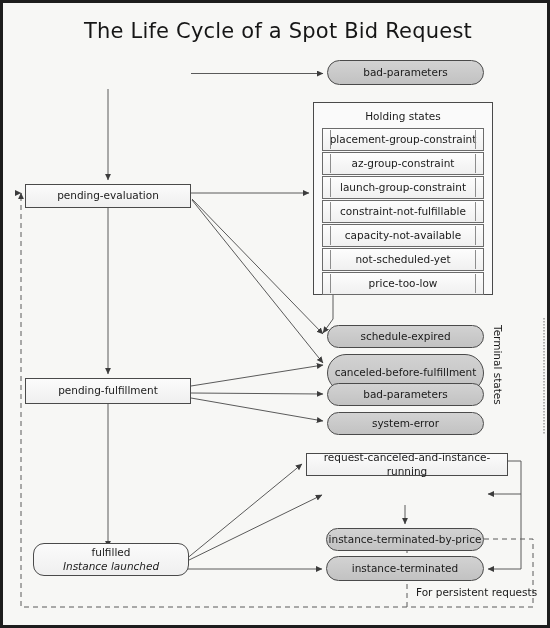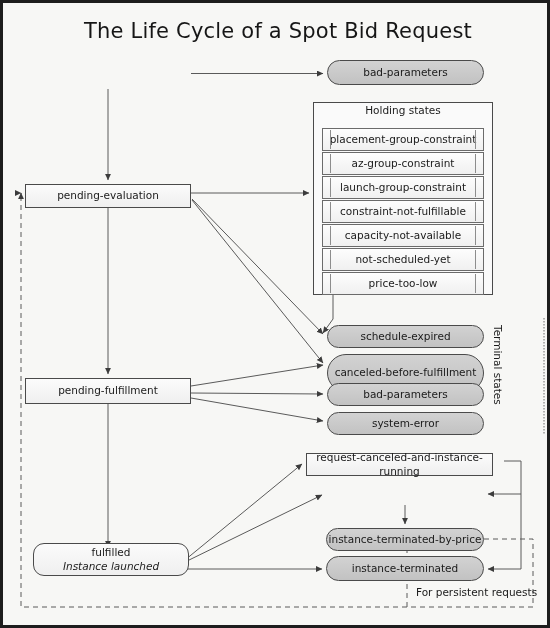--- a/index.html
+++ b/index.html
@@ -127,21 +127,21 @@
   </svg>
 
   <div id="canvas">
 
 
     <div class="node pill" style="left:324px;top:57px;width:157px;height:25px;">
       <div>bad-parameters</div>
     </div>
 
     <div id="holding-box" style="left:310px;top:99px;width:180px;height:193px;">
-      <div id="holding-title" style="left:0;top:1px;">Holding states</div>
+      <div id="holding-title" style="left:0;top:7px;">Holding states</div>
       <div id="holding-list" style="position:absolute;left:8px;top:25px;right:8px;">
           <div class="node hold-item" style="position: absolute; left: 0px; right: 0px; top: 0px; height: 23px;">
             <div>placement-group-constraint</div>
           </div>
           <div class="node hold-item" style="position: absolute; left: 0px; right: 0px; top: 24px; height: 23px;">
             <div>az-group-constraint</div>
           </div>
           <div class="node hold-item" style="position: absolute; left: 0px; right: 0px; top: 48px; height: 23px;">
             <div>launch-group-constraint</div>
           </div>
@@ -179,21 +179,21 @@
     <div class="node pill" style="left:324px;top:409px;width:157px;height:23px;">
       <div>system-error</div>
     </div>
 
     <div id="terminal-label" style="left:501px;top:322px;transform:rotate(90deg);">Terminal states</div>
 
     <div class="node rect" style="left:22px;top:375px;width:166px;height:26px;">
       <div>pending-fulfillment</div>
     </div>
 
-    <div class="node rect" style="left:303px;top:450px;width:187px;height:23px;">
+    <div class="node rect" style="left:303px;top:450px;width:202px;height:23px;">
       <div>request-canceled-and-instance-running</div>
     </div>
 
 
     <div class="node pill" style="left:323px;top:525px;width:158px;height:23px;">
       <div>instance-terminated-by-price</div>
     </div>
 
     <div class="node pill" style="left:323px;top:553px;width:158px;height:25px;">
       <div>instance-terminated</div>

